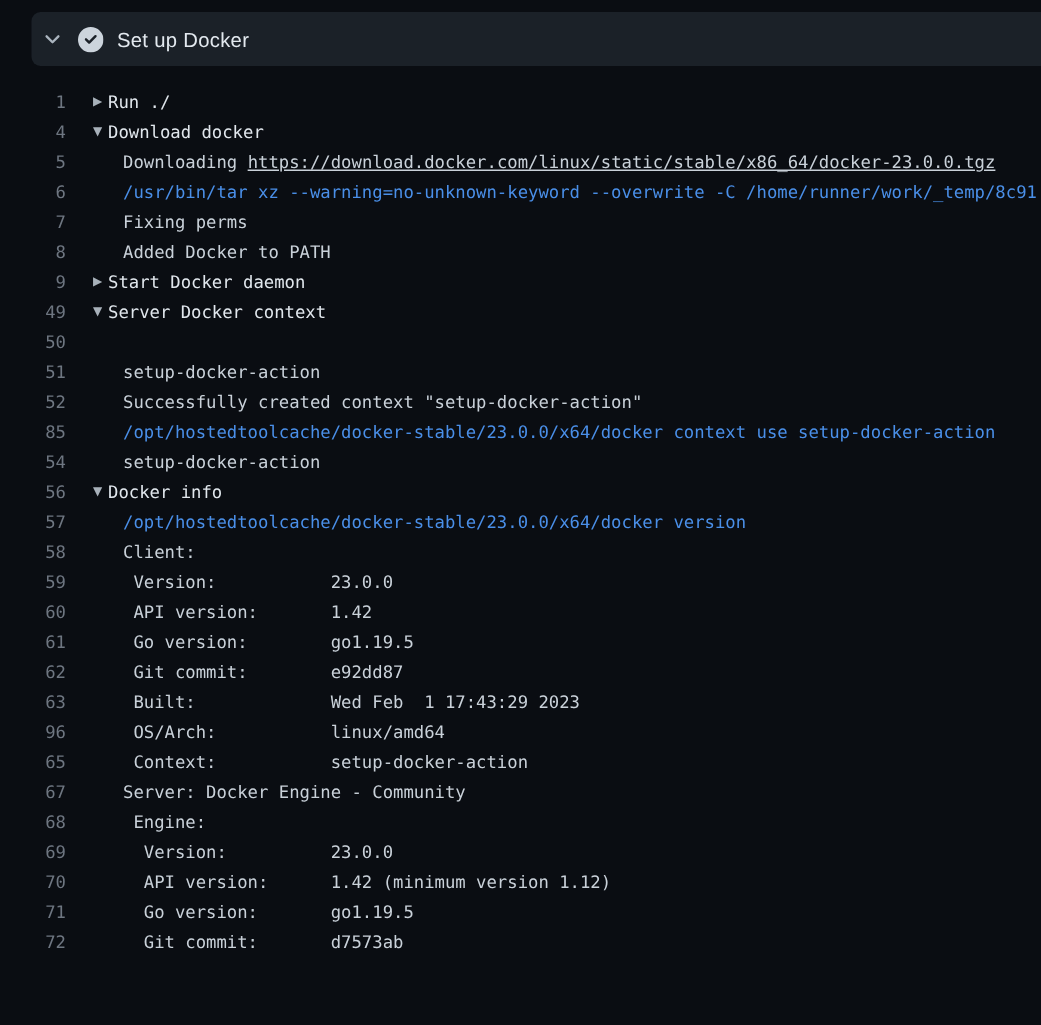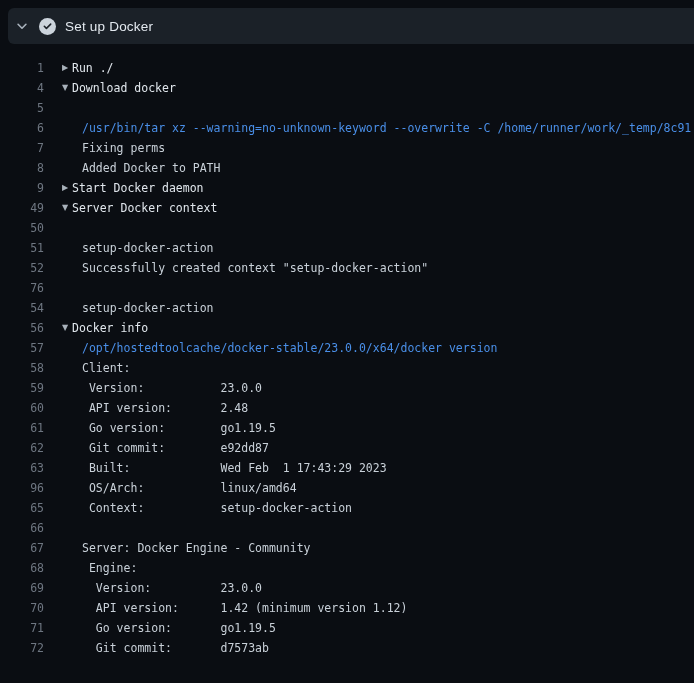--- a/index.html
+++ b/index.html
@@ -6,21 +6,21 @@
   .app {
     position: relative;
     width: 694px;
     height: 683px;
     overflow: hidden;
     background: var(--page-bg, #0a0d12);
     font-family: "DejaVu Sans Mono", monospace;
   }
   .step-header {
     position: absolute;
-    top: 8px; left: 8px; right: 0;
+    top: 8px; left: 21px; right: 0;
     height: 36px;
     background: var(--header-bg, #1b2128);
     border-radius: 6px 0 0 6px;
     display: flex;
     align-items: center;
     padding-left: 7px;
     box-sizing: border-box;
     cursor: pointer;
   }
   .chev { width: 14px; height: 14px; margin-right: 10px; flex: 0 0 auto; display: flex; align-items: center; justify-content: center; }
@@ -90,20 +90,21 @@
         <span class="arrow">▶</span>
         <span class="text">Run ./</span>
       </div>
       <div class="row group">
         <span class="num">4</span>
         <span class="arrow">▼</span>
         <span class="text">Download docker</span>
       </div>
       <div class="row">
         <span class="num">5</span>
+        <span class="text"><span>Downloading </span><span class="seg-link">https://download.docker.com/linux/static/stable/x86_64/docker-23.0.0.tgz</span></span>
       </div>
       <div class="row">
         <span class="num">6</span>
         <span class="text cmd">/usr/bin/tar xz --warning=no-unknown-keyword --overwrite -C /home/runner/work/_temp/8c91</span>
       </div>
       <div class="row">
         <span class="num">7</span>
         <span class="text">Fixing perms</span>
       </div>
       <div class="row">
@@ -125,21 +126,22 @@
       </div>
       <div class="row">
         <span class="num">51</span>
         <span class="text">setup-docker-action</span>
       </div>
       <div class="row">
         <span class="num">52</span>
         <span class="text">Successfully created context "setup-docker-action"</span>
       </div>
       <div class="row">
-        <span class="num">76</span>
+        <span class="num">85</span>
+        <span class="text cmd">/opt/hostedtoolcache/docker-stable/23.0.0/x64/docker context use setup-docker-action</span>
       </div>
       <div class="row">
         <span class="num">54</span>
         <span class="text">setup-docker-action</span>
       </div>
       <div class="row group">
         <span class="num">56</span>
         <span class="arrow">▼</span>
         <span class="text">Docker info</span>
       </div>
@@ -150,21 +152,21 @@
       <div class="row">
         <span class="num">58</span>
         <span class="text">Client:</span>
       </div>
       <div class="row">
         <span class="num">59</span>
         <span class="text"> Version:           23.0.0</span>
       </div>
       <div class="row">
         <span class="num">60</span>
-        <span class="text"> API version:       2.48</span>
+        <span class="text"> API version:       1.42</span>
       </div>
       <div class="row">
         <span class="num">61</span>
         <span class="text"> Go version:        go1.19.5</span>
       </div>
       <div class="row">
         <span class="num">62</span>
         <span class="text"> Git commit:        e92dd87</span>
       </div>
       <div class="row">
@@ -173,24 +175,20 @@
       </div>
       <div class="row">
         <span class="num">96</span>
         <span class="text"> OS/Arch:           linux/amd64</span>
       </div>
       <div class="row">
         <span class="num">65</span>
         <span class="text"> Context:           setup-docker-action</span>
       </div>
       <div class="row">
-        <span class="num">66</span>
-        <span class="text"></span>
-      </div>
-      <div class="row">
         <span class="num">67</span>
         <span class="text">Server: Docker Engine - Community</span>
       </div>
       <div class="row">
         <span class="num">68</span>
         <span class="text"> Engine:</span>
       </div>
       <div class="row">
         <span class="num">69</span>
         <span class="text">  Version:          23.0.0</span>

